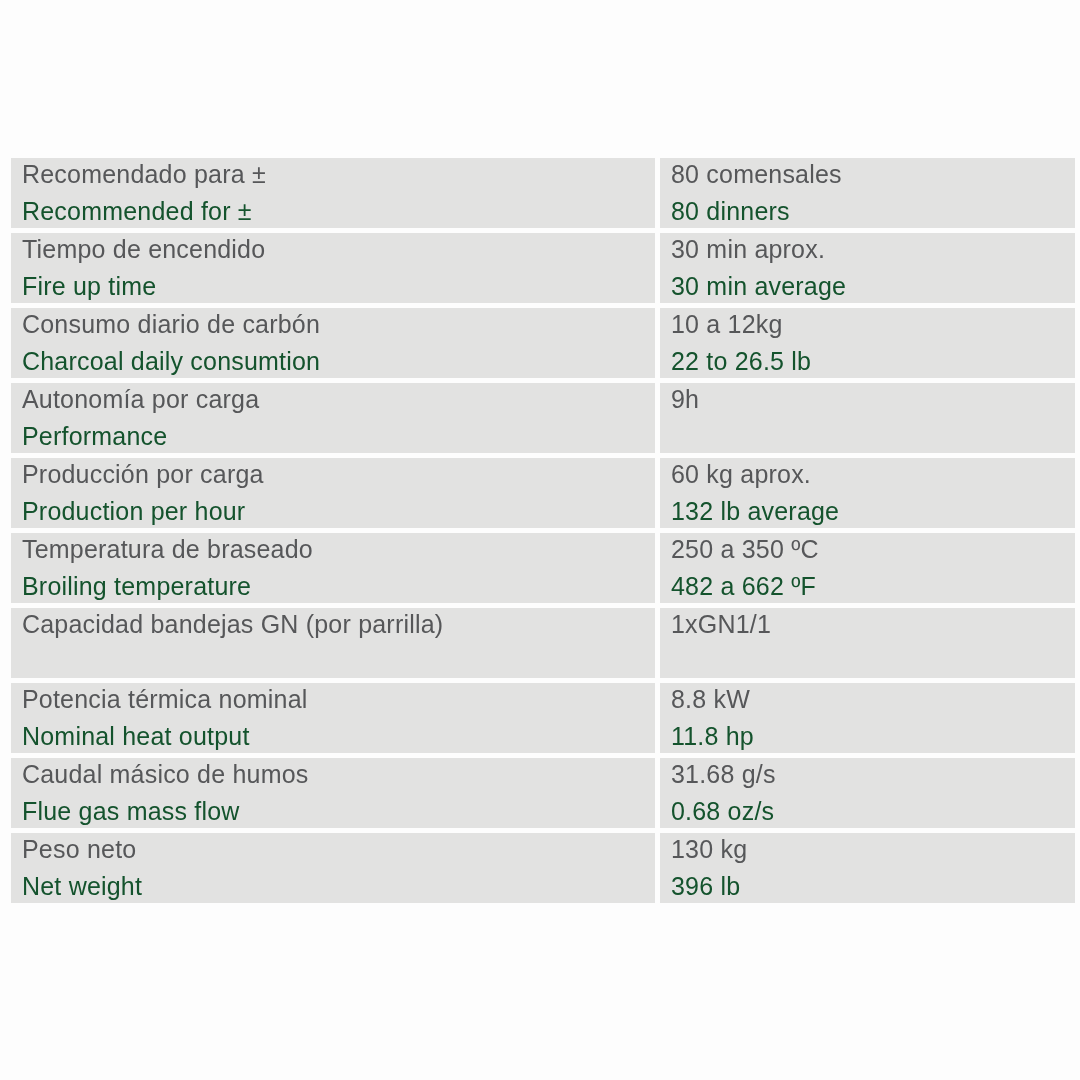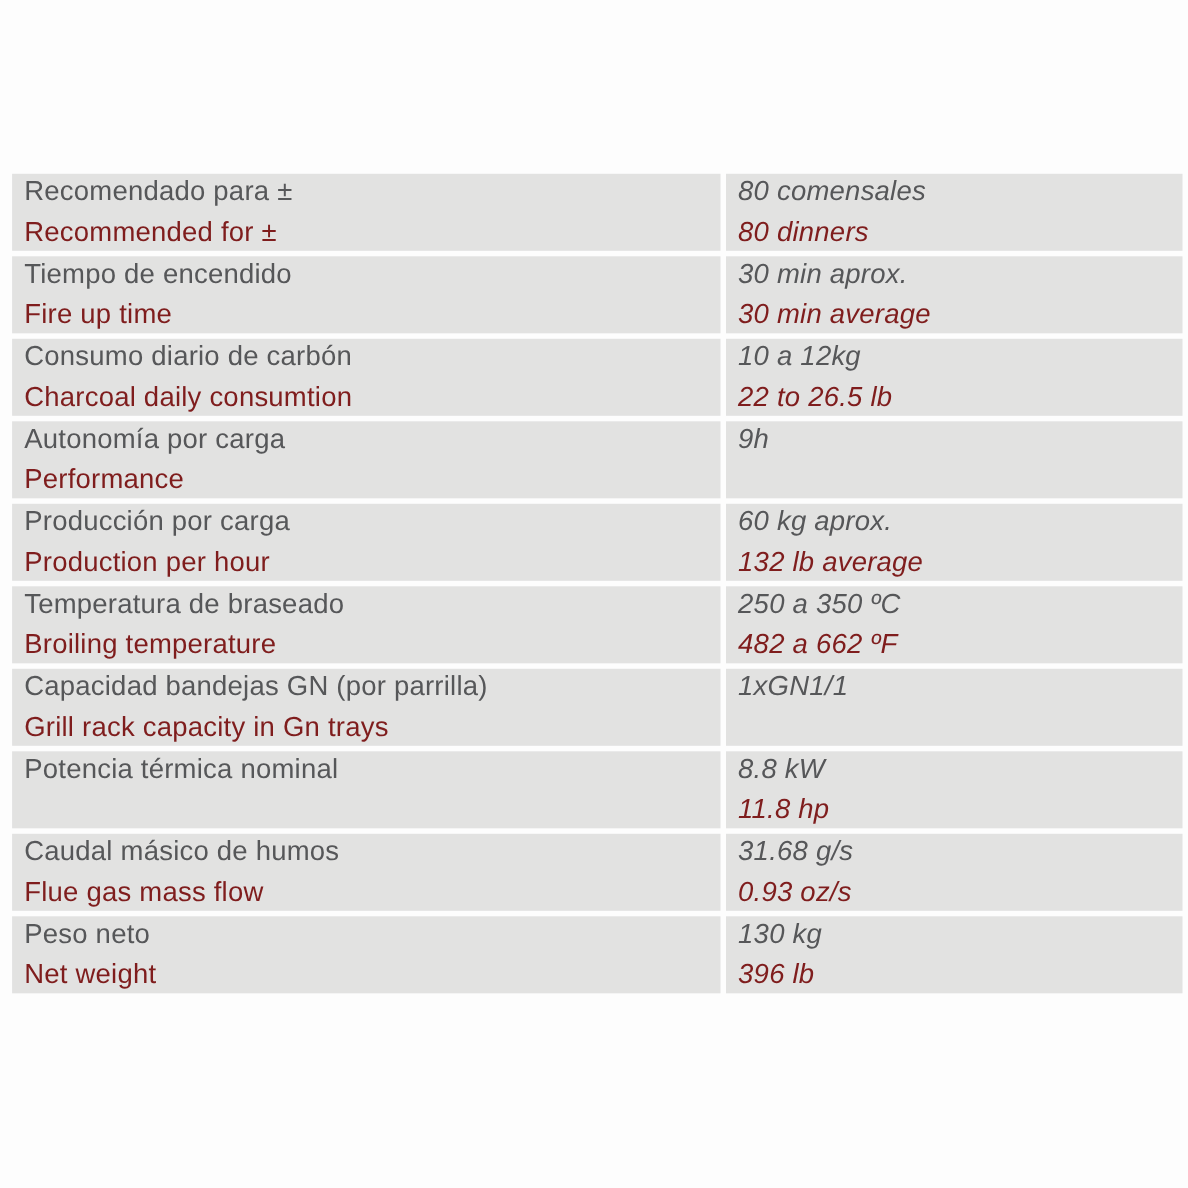--- a/index.html
+++ b/index.html
@@ -32,32 +32,32 @@
   .cell {
     background: #e2e2e1;
     box-sizing: border-box;
     display: flex;
     flex-direction: column;
     justify-content: space-between;
     padding-left: 11px;
     overflow: hidden;
   }
   .label-cell { width: 644px; flex: 0 0 644px; }
-  .value-cell { flex: 1; font-style: italic; }
+  .value-cell { flex: 1; }
   .line-primary {
     font-size: 25px;
     line-height: 33px;
     color: #565759;
     letter-spacing: 0.2px;
     white-space: nowrap;
   }
   .line-secondary {
     font-size: 25px;
     line-height: 33px;
-    color: #7f1d1d;
+    color: #14532d;
     letter-spacing: 0.2px;
     white-space: nowrap;
   }
   .line-secondary:empty { display: none; }
 </style>
 </head>
 <body>
 
 <div class="page">
   <div class="spec-table">
@@ -124,46 +124,46 @@
       </div>
       <div class="cell value-cell">
         <div class="line-primary">250 a 350 ºC</div>
         <div class="line-secondary">482 a 662 ºF</div>
       </div>
     </div>
 
     <div class="spec-row">
       <div class="cell label-cell">
         <div class="line-primary">Capacidad bandejas GN (por parrilla)</div>
-        <div class="line-secondary">Grill rack capacity in Gn trays</div>
       </div>
       <div class="cell value-cell">
         <div class="line-primary">1xGN1/1</div>
 
       </div>
     </div>
 
     <div class="spec-row">
       <div class="cell label-cell">
         <div class="line-primary">Potencia térmica nominal</div>
+        <div class="line-secondary">Nominal heat output</div>
       </div>
       <div class="cell value-cell">
         <div class="line-primary">8.8 kW</div>
         <div class="line-secondary">11.8 hp</div>
       </div>
     </div>
 
     <div class="spec-row">
       <div class="cell label-cell">
         <div class="line-primary">Caudal másico de humos</div>
         <div class="line-secondary">Flue gas mass flow</div>
       </div>
       <div class="cell value-cell">
         <div class="line-primary">31.68 g/s</div>
-        <div class="line-secondary">0.93 oz/s</div>
+        <div class="line-secondary">0.68 oz/s</div>
       </div>
     </div>
 
     <div class="spec-row">
       <div class="cell label-cell">
         <div class="line-primary">Peso neto</div>
         <div class="line-secondary">Net weight</div>
       </div>
       <div class="cell value-cell">
         <div class="line-primary">130 kg</div>

